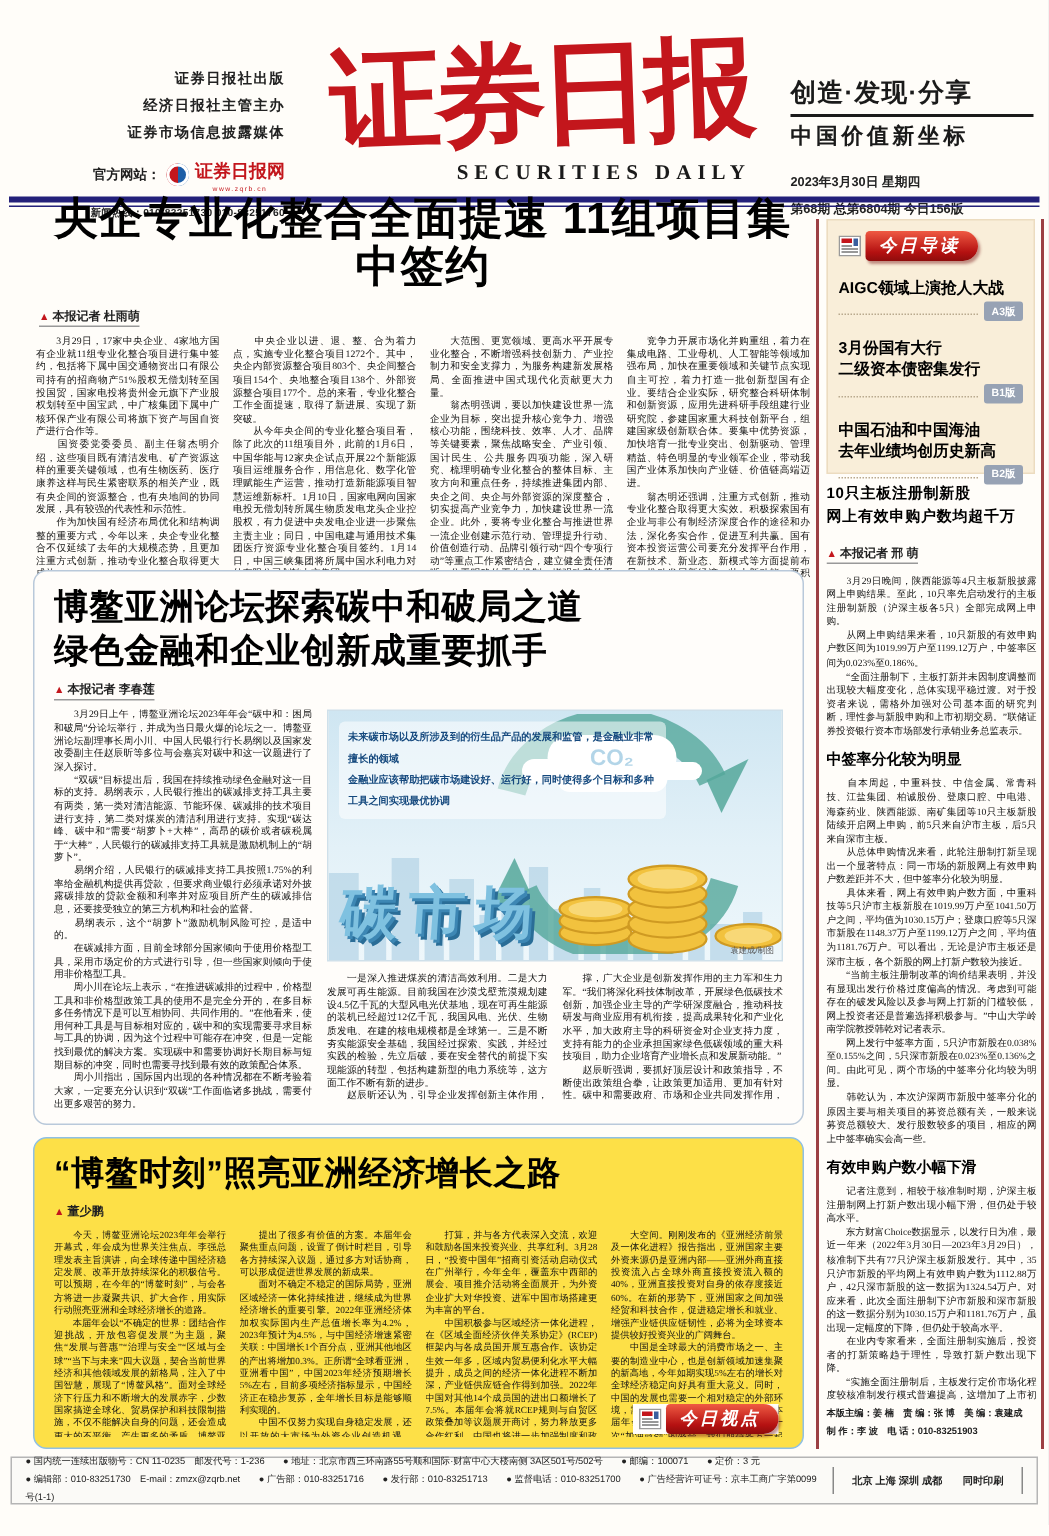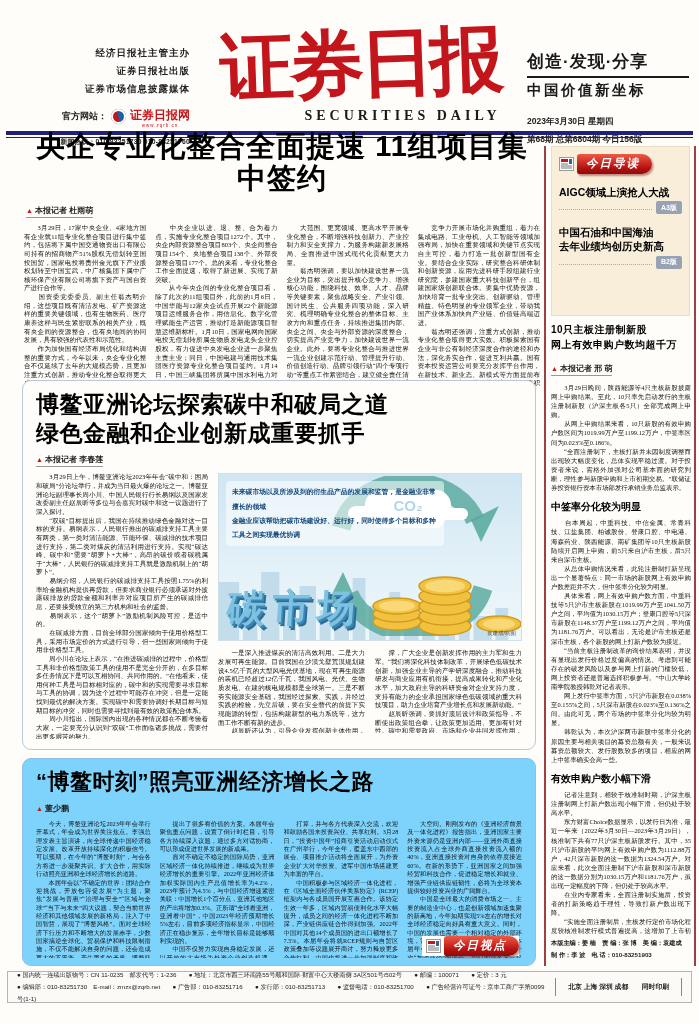--- a/index.html
+++ b/index.html
@@ -73,21 +73,21 @@
         color:#7fc1e0;transform:skew(-4deg);
         text-shadow:2px 2px 0 #3d87b4,3px 3px 0 #2a6democ;}
   .cm-big{text-shadow:2px 2px 0 #3d87b4,4px 4px 0 #2a6d97;}
   .illus-credit{position:absolute;right:5px;bottom:3px;font-size:5.5px;color:#555;}
   .c-cols2{display:flex;gap:10px;margin-top:8px;height:84px;font-size:6.5px;line-height:1.33;
         font-family:"Liberation Serif",serif;}
   .c-cols2>div{flex:1 1 0;overflow:hidden;}
 
   
   .view-box{left:22px;top:758px;width:514px;height:208px;border:1px solid #8fc0e4;border-radius:9px;
-        padding:8px 13px;box-sizing:border-box;background:#7dd3fc;}
+        padding:8px 13px;box-sizing:border-box;background:#fde047;}
   .view-box h2{margin:0;font-size:22px;letter-spacing:.5px;color:#000;}
   .view-box .byline{margin-top:5px;display:inline-block;}
   .view-cols{margin-top:5px;height:138px;font-size:6.2px;line-height:1.35;font-family:"Liberation Serif",serif;}
   .vp-badge{position:absolute;right:16px;bottom:9px;display:flex;align-items:center;gap:3px;background:#fffdfa;padding-left:4px;}
 
   
   .ribbon{background:linear-gradient(180deg,#ef5a43,#b51111 70%,#8e0c0c);color:#fff;font-style:italic;
         font-weight:900;border-radius:4px 14px 14px 4px;padding:2px 12px 3px 9px;font-size:11.5px;
         letter-spacing:2px;box-shadow:1.5px 2px 2px rgba(120,20,20,.45);white-space:nowrap;}
   .np-icon{width:15px;height:14px;flex:none;}
@@ -118,22 +118,22 @@
   .f-left div{font-size:6.2px;color:#222;line-height:1.9;}
   .f-right{border-left:1px solid #888;border-right:1px solid #888;padding:4px 12px;font-size:6.8px;
         font-weight:bold;color:#222;margin-left:8px;white-space:nowrap;}
 </style>
 </head>
 <body>
 
 <div class="page">
 
   <div class="abs mh-left">
+    <div class="ln">证券日报社出版</div>
     <div class="ln">经济日报社主管主办</div>
-    <div class="ln">证券日报社出版</div>
     <div class="ln">证券市场信息披露媒体</div>
     <div class="site-row">
       <span class="site-label">官方网站：</span>
       <span class="logo-swirl"></span>
       <span>
         <span class="site-name">证券日报网</span>
         <span class="site-url" style="display:block;text-align:center;">www.zqrb.cn</span>
       </span>
     </div>
     <div class="hotline">新闻热线：010-83251730 010-83251760</div>
@@ -302,20 +302,28 @@
       <span class="ribbon">今日导读</span>
     </div>
     <div class="read-item">
       <div class="read-title pre">AIGC领域上演抢人大战</div>
       <div class="dotrow">
         <span class="dots"></span>
         <span class="pagebadge">A3版</span>
       </div>
     </div>
     <div class="read-item">
+      <div class="read-title pre">3月份国有大行
+二级资本债密集发行</div>
+      <div class="dotrow">
+        <span class="dots"></span>
+        <span class="pagebadge">B1版</span>
+      </div>
+    </div>
+    <div class="read-item">
       <div class="read-title pre">中国石油和中国海油
 去年业绩均创历史新高</div>
       <div class="dotrow">
         <span class="dots"></span>
         <span class="pagebadge">B2版</span>
       </div>
     </div>
   </div>
 
   <div class="abs ipo">

